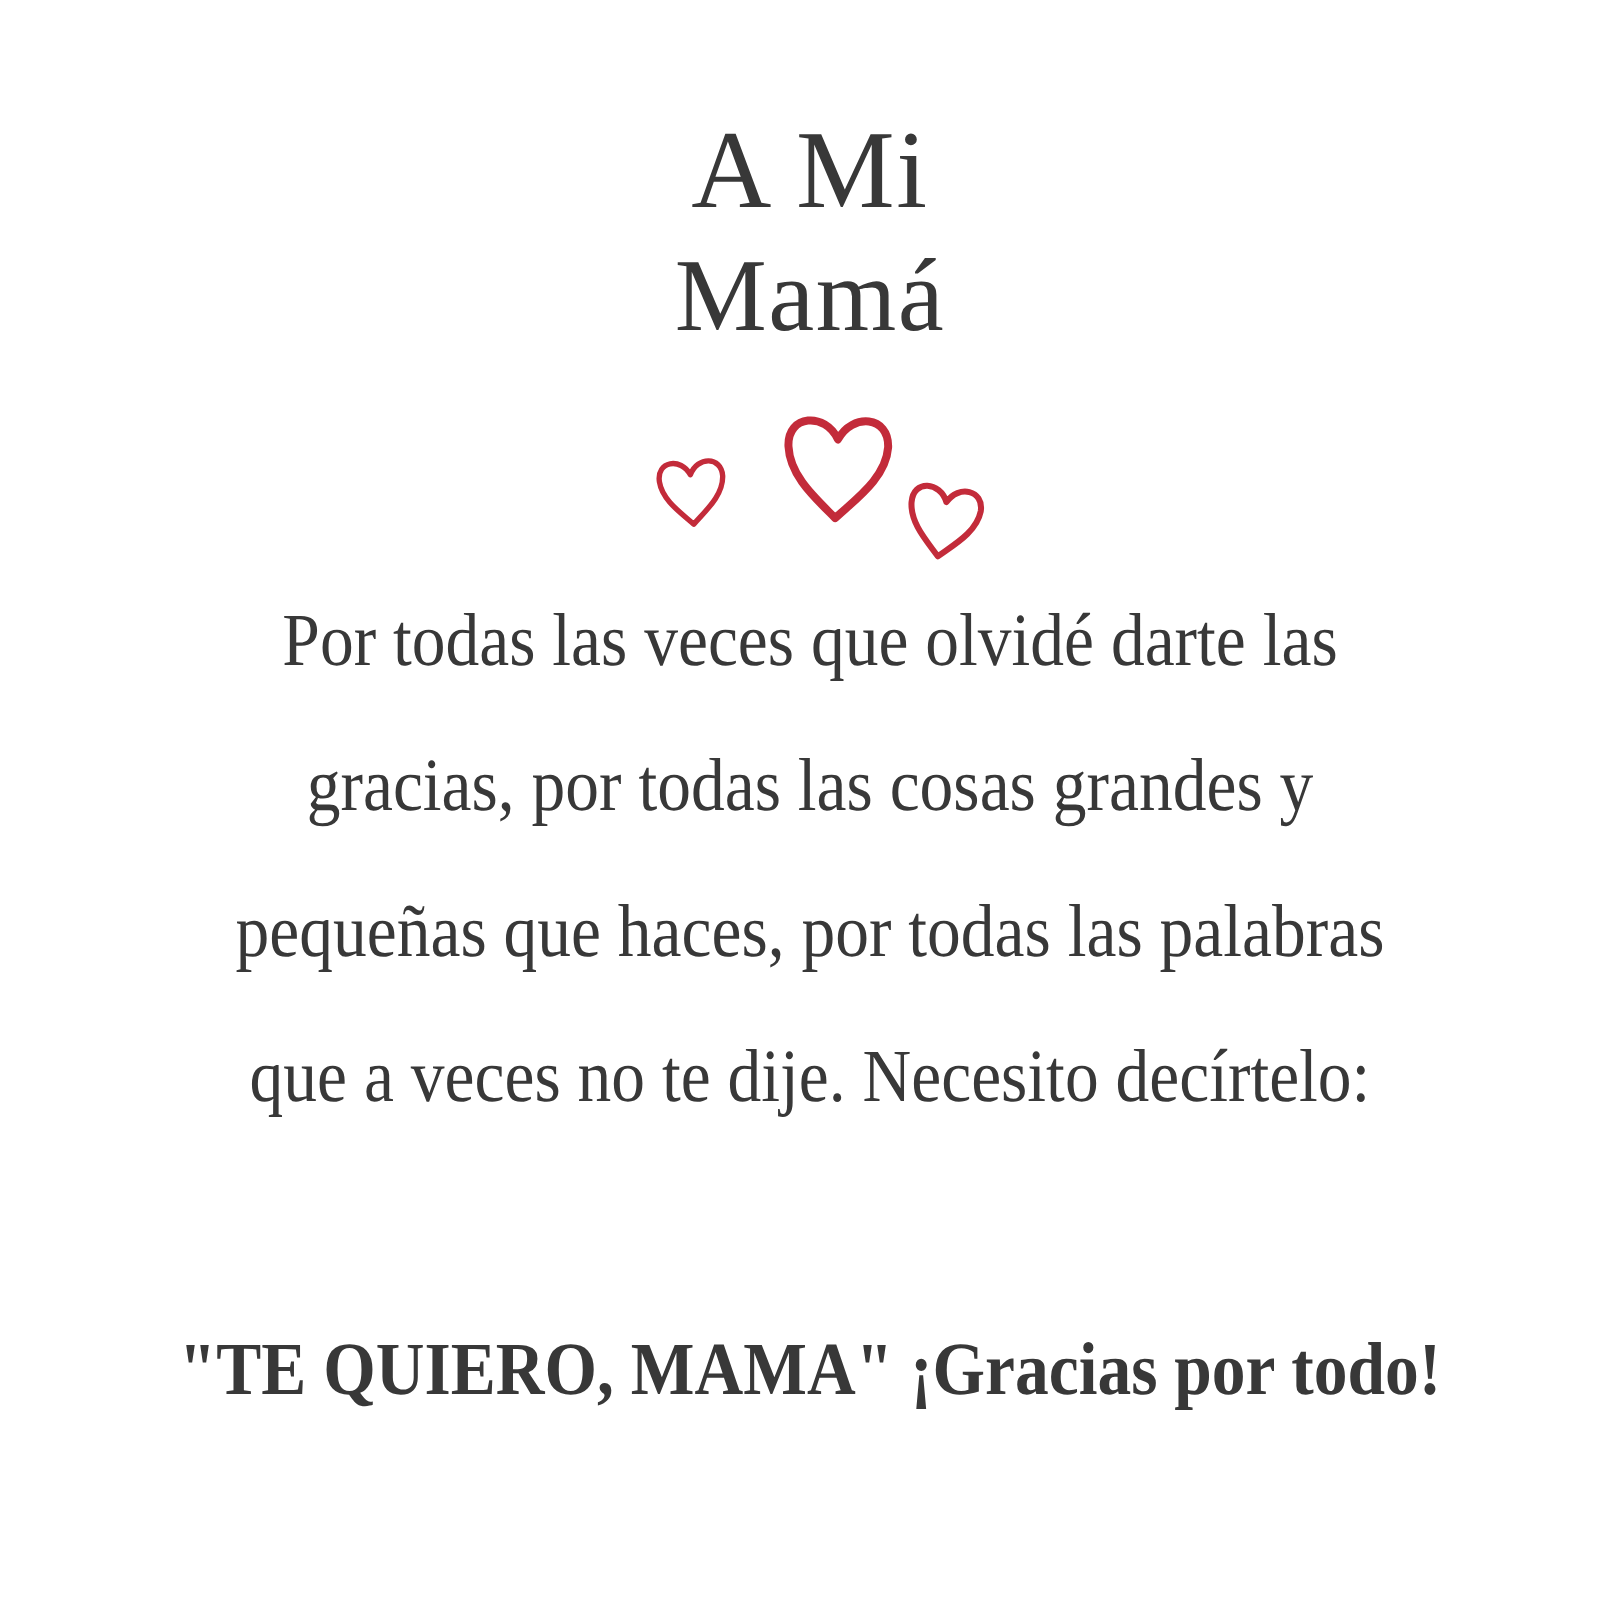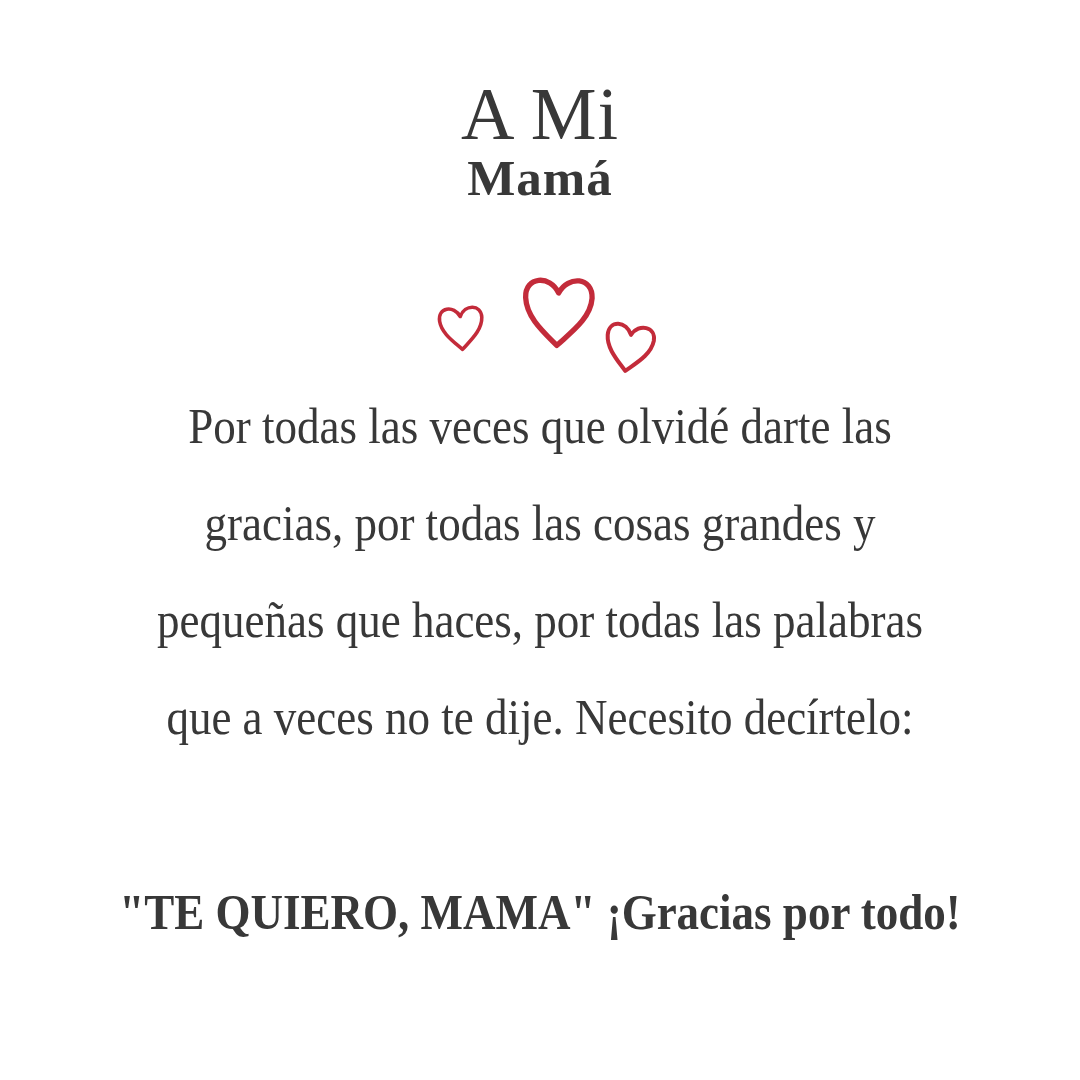--- a/index.html
+++ b/index.html
@@ -26,24 +26,24 @@
     text-align: center;
   }
   .title-line-1 {
     top: 77px;
     font-size: 74px;
     line-height: 1;
     font-weight: 400;
     letter-spacing: 1px;
   }
   .title-line-2 {
-    top: 153px;
-    font-size: 51px;
+    top: 163px;
+    font-size: 69px;
     line-height: 1;
-    font-weight: 700;
+    font-weight: 400;
     letter-spacing: 1px;
   }
   .hearts {
     position: absolute;
     top: 258px;
     left: 410px;
     width: 260px;
     height: 130px;
   }
   .hearts svg { position: absolute; overflow: visible; }

